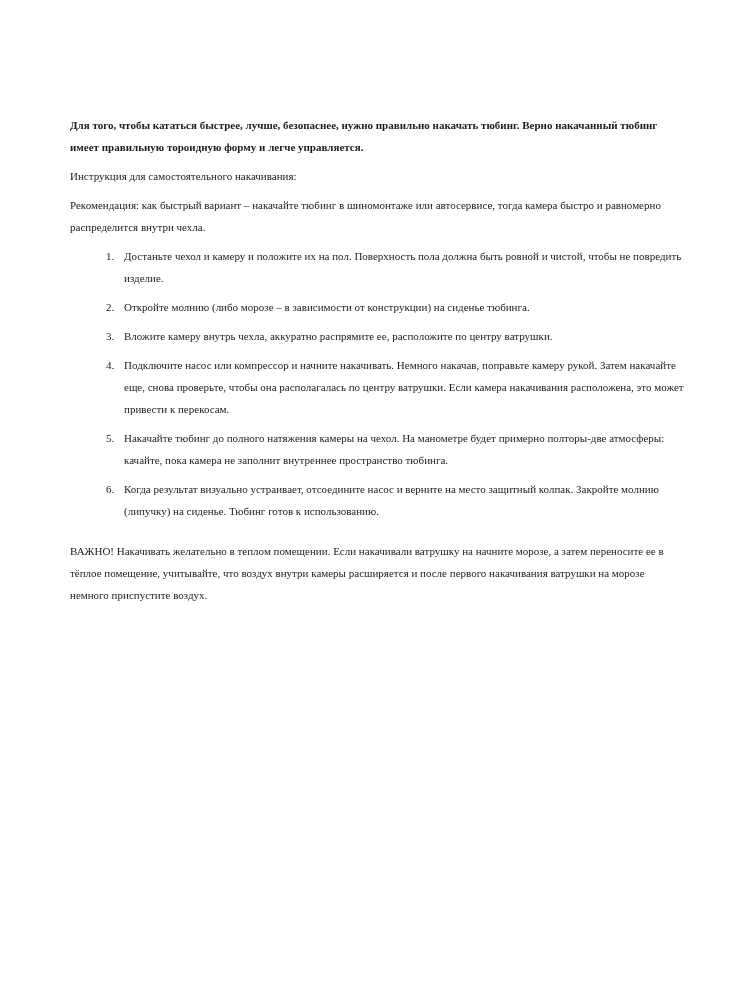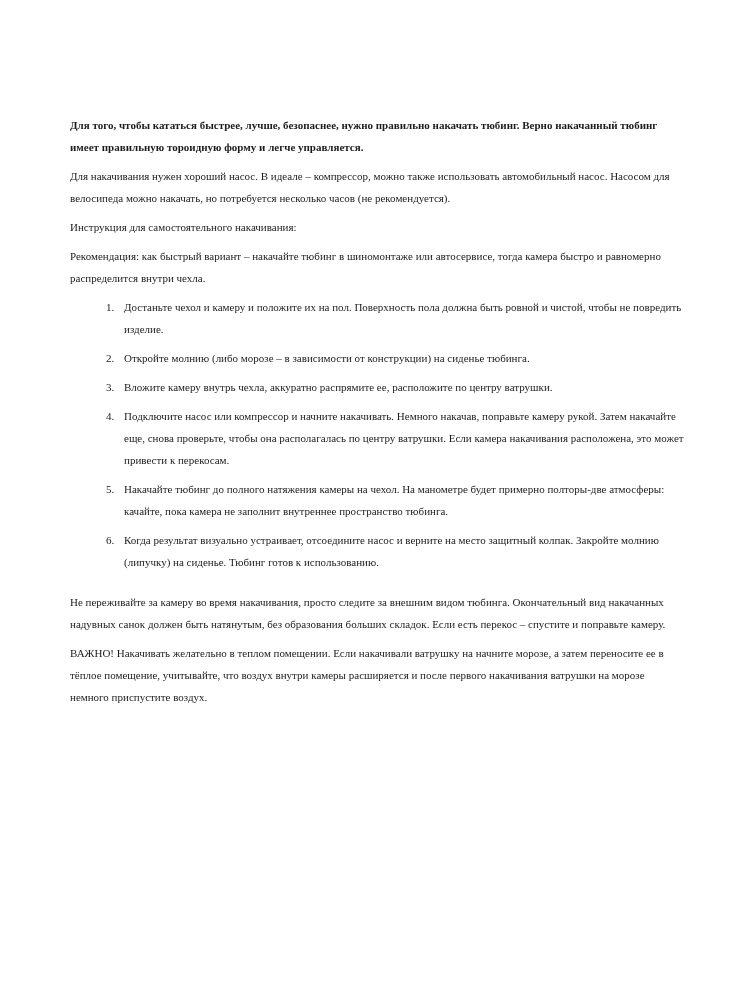--- a/index.html
+++ b/index.html
@@ -38,31 +38,29 @@
     margin: 0 0 7px 0;
     padding-left: 7px;
   }
 </style>
 </head>
 <body>
 
 <div class="doc-page">
   <p class="lead">Для того, чтобы кататься быстрее, лучше, безопаснее, нужно правильно накачать тюбинг. Верно накачанный тюбинг имеет правильную тороидную форму и легче управляется.</p>
 
-  <p>Для накачивания нужен хороший насос. В идеале – компрессор, можно также использовать автомобильный насос. Насосом для велосипеда можно накачать, но потребуется несколько часов (не рекомендуется).</p>
 
   <p>Инструкция для самостоятельного накачивания:</p>
 
   <p>Рекомендация: как быстрый вариант – накачайте тюбинг в шиномонтаже или автосервисе, тогда камера быстро и равномерно распределится внутри чехла.</p>
 
   <ol>
     <li>Достаньте чехол и камеру и положите их на пол. Поверхность пола должна быть ровной и чистой, чтобы не повредить изделие.</li>
     <li>Откройте молнию (либо морозе – в зависимости от конструкции) на сиденье тюбинга.</li>
     <li>Вложите камеру внутрь чехла, аккуратно распрямите ее, расположите по центру ватрушки.</li>
     <li>Подключите насос или компрессор и начните накачивать. Немного накачав, поправьте камеру рукой. Затем накачайте еще, снова проверьте, чтобы она располагалась по центру ватрушки. Если камера накачивания расположена, это может привести к перекосам.</li>
     <li>Накачайте тюбинг до полного натяжения камеры на чехол. На манометре будет примерно полторы-две атмосферы: качайте, пока камера не заполнит внутреннее пространство тюбинга.</li>
     <li>Когда результат визуально устраивает, отсоедините насос и верните на место защитный колпак. Закройте молнию (липучку) на сиденье. Тюбинг готов к использованию.</li>
   </ol>
 
-  <p>Не переживайте за камеру во время накачивания, просто следите за внешним видом тюбинга. Окончательный вид накачанных надувных санок должен быть натянутым, без образования больших складок. Если есть перекос – спустите и поправьте камеру.</p>
 
   <p>ВАЖНО! Накачивать желательно в теплом помещении. Если накачивали ватрушку на начните морозе, а затем переносите ее в тёплое помещение, учитывайте, что воздух внутри камеры расширяется и после первого накачивания ватрушки на морозе немного приспустите воздух.</p>
 </div>
 
 </body></html>

